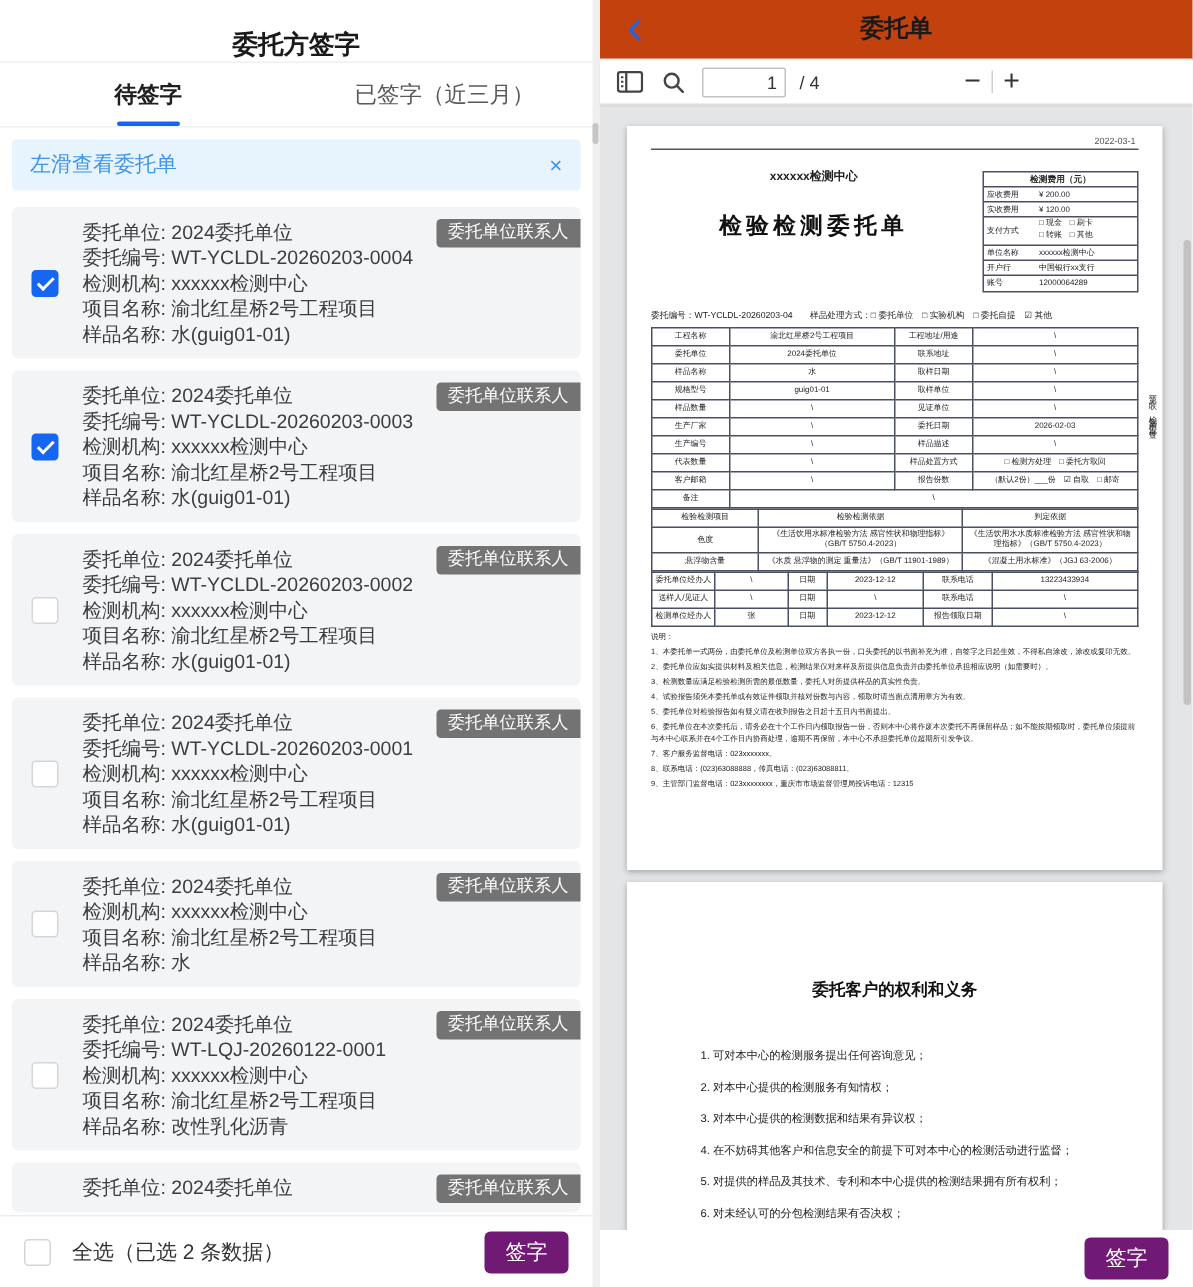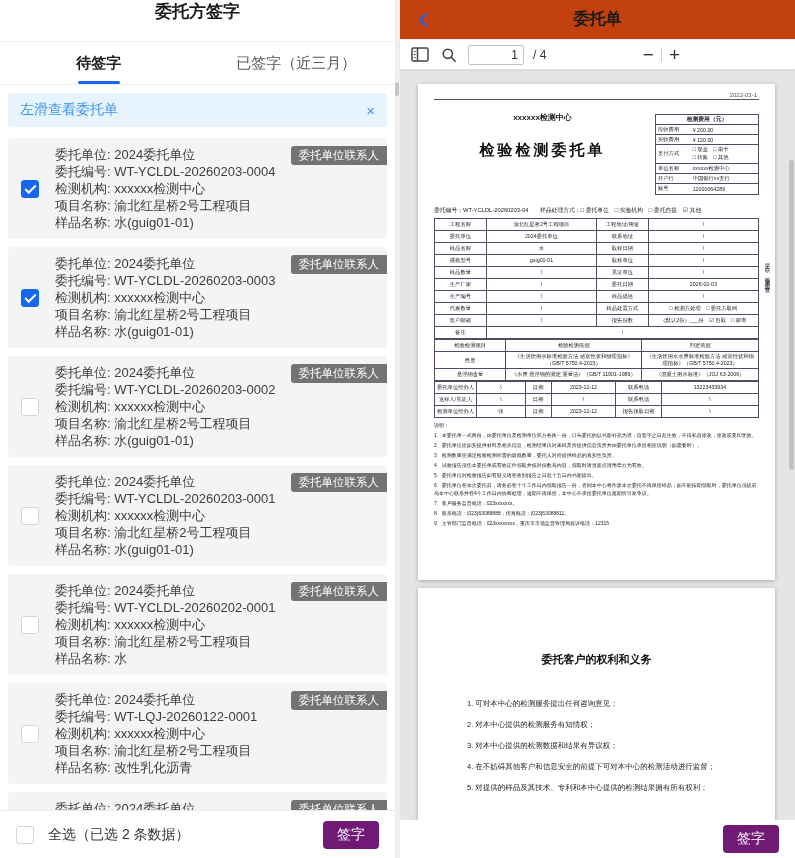--- a/index.html
+++ b/index.html
@@ -1,21 +1,21 @@
 <!DOCTYPE html>
 <html><head>
 <meta charset="utf-8">
 <style>
   * { margin:0; padding:0; box-sizing:border-box; }
   html,body { width:795px; height:858px; overflow:hidden; background:#fff;
               font-family:"Liberation Sans","DejaVu Sans",sans-serif; color:#333; }
 
   
   .left-panel { position:absolute; left:0; top:0; width:395px; height:858px; background:#fff; display:flex; flex-direction:column; }
-  .lp-header { height:42px; display:flex; align-items:flex-start; justify-content:center; border-bottom:1px solid #f0f0f0; flex:none; }
+  .lp-header { height:42px; display:flex; align-items:flex-end; justify-content:center; border-bottom:1px solid #f0f0f0; flex:none; }
   .lp-title { font-size:17px; font-weight:bold; color:#1a1a1a; }
   .lp-tabs { height:43px; display:flex; border-bottom:1px solid #f0f0f0; flex:none; }
   .tab { flex:1; display:flex; align-items:center; justify-content:center; position:relative; font-size:15px; color:#595959; cursor:pointer; }
   .tab.active { color:#1f1f1f; font-weight:bold; }
   .tab.active .tab-underline { position:absolute; bottom:0; left:50%; transform:translateX(-50%); width:42px; height:3px; background:#1766f2; border-radius:2px; }
   .lp-notice { flex:none; margin:8px 8px 0 8px; height:34px; background:#e7f4fe; border-radius:3px; display:flex; align-items:center; justify-content:space-between; padding:0 12px; }
   .lp-notice-text { color:#3f95e8; font-size:14px; }
   .lp-notice-close { color:#3f95e8; font-size:15px; cursor:pointer; line-height:1; }
   .lp-list { flex:1; overflow:hidden; padding:11px 8px 0 8px; }
   .card { position:relative; background:#f3f4f6; border-radius:4px; margin-bottom:8px; padding:8px 12px 8px 47px; font-size:13px; line-height:17px; color:#3d3d3d; }
@@ -145,21 +145,20 @@
       <div><span>委托编号: </span><span>WT-YCLDL-20260203-0001</span></div>
       <div><span>检测机构: </span><span>xxxxxx检测中心</span></div>
       <div><span>项目名称: </span><span>渝北红星桥2号工程项目</span></div>
       <div><span>样品名称: </span><span>水(guig01-01)</span></div>
     </div>
 
     <div class="card">
       <span class="cb"></span>
       <span class="badge">委托单位联系人</span>
       <div><span>委托单位: </span><span>2024委托单位</span></div>
-      <div><span>委托编号: </span><span>WT-YCLDL-20260202-0001</span></div>
       <div><span>检测机构: </span><span>xxxxxx检测中心</span></div>
       <div><span>项目名称: </span><span>渝北红星桥2号工程项目</span></div>
       <div><span>样品名称: </span><span>水</span></div>
     </div>
 
     <div class="card">
       <span class="cb"></span>
       <span class="badge">委托单位联系人</span>
       <div><span>委托单位: </span><span>2024委托单位</span></div>
       <div><span>委托编号: </span><span>WT-LQJ-20260122-0001</span></div>
@@ -415,20 +414,21 @@
 
     <div class="pdf-page pdf-page2">
       <div class="p2">
         <div class="p2-title">委托客户的权利和义务</div>
         <div class="p2-body">
           <p>1. 可对本中心的检测服务提出任何咨询意见；</p>
           <p>2. 对本中心提供的检测服务有知情权；</p>
           <p>3. 对本中心提供的检测数据和结果有异议权；</p>
           <p>4. 在不妨碍其他客户和信息安全的前提下可对本中心的检测活动进行监督；</p>
           <p>5. 对提供的样品及其技术、专利和本中心提供的检测结果拥有所有权利；</p>
+          <p>6. 对未经认可的分包检测结果有否决权；</p>
         </div>
       </div>
     </div>
 
     <div class="viewer-scroll-thumb"></div>
   </div>
 
   <div class="rp-footer">
     <button class="btn-sign">签字</button>
   </div>

